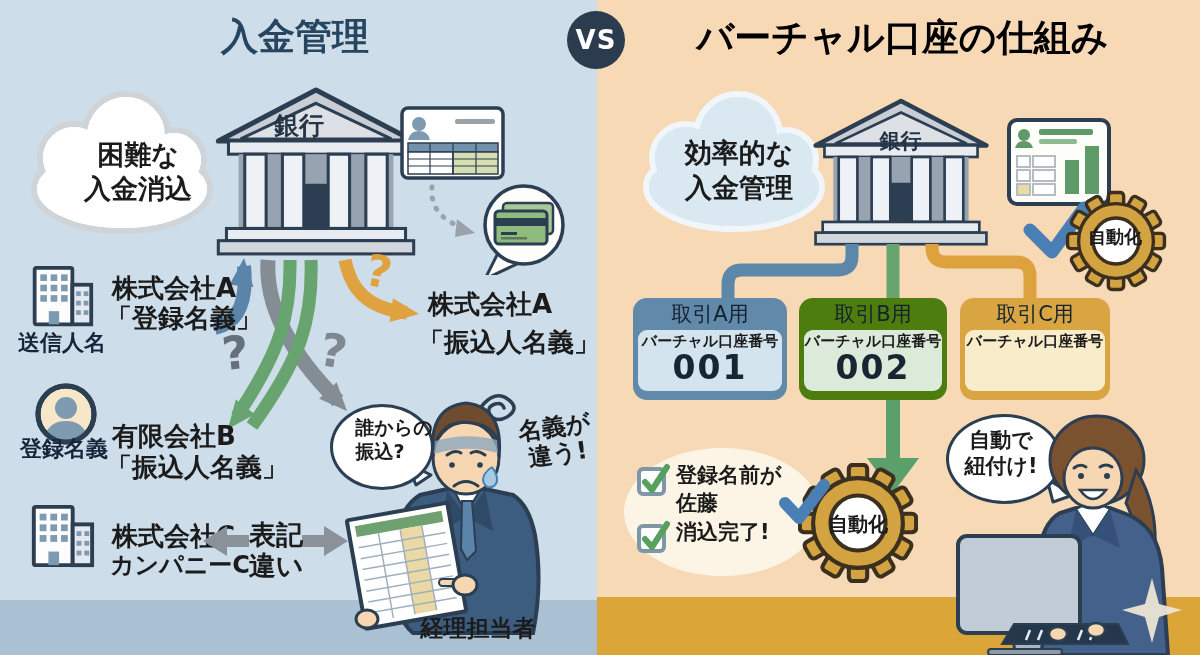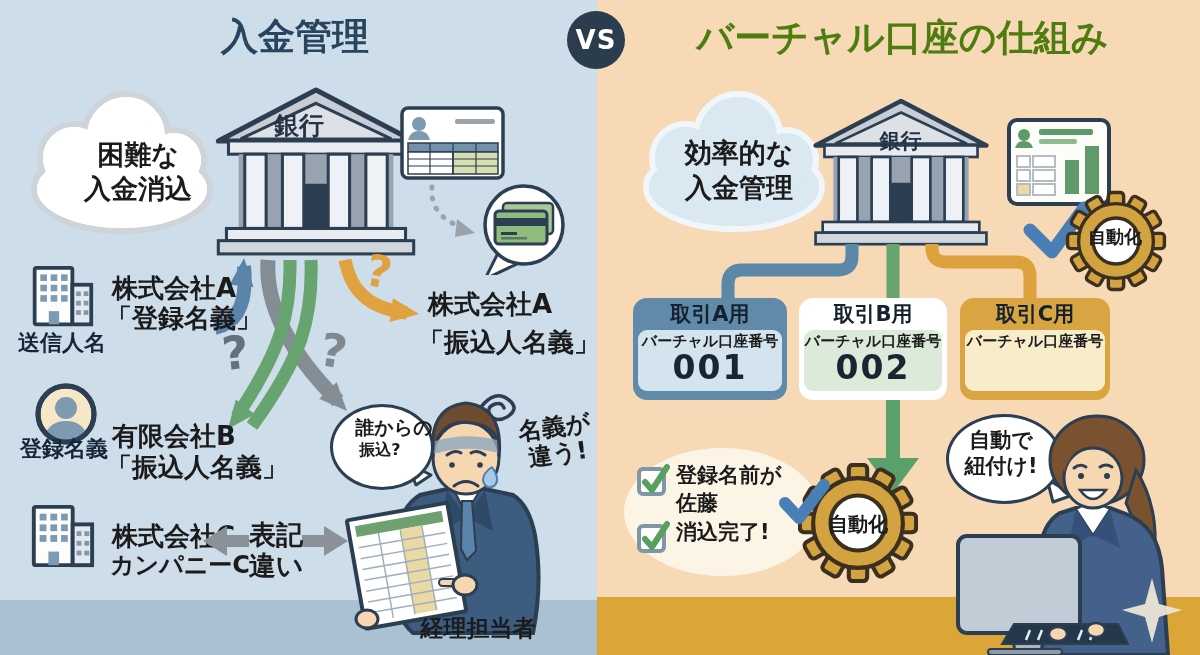--- a/index.html
+++ b/index.html
@@ -12,21 +12,21 @@
   #panel-left{left:0;width:597px;background:#cddde9;}
   #panel-right{left:597px;width:603px;background:#f8d9b6;}
   .ground-left{position:absolute;left:0;right:0;top:600px;height:55px;background:#a9c1d3;}
   .ground-right{position:absolute;left:0;right:0;top:597px;height:58px;background:#dba537;}
   #vs-badge{position:absolute;left:567px;top:11px;width:58px;height:58px;border-radius:50%;
             background:#2b3c4f;color:#fff;font-weight:bold;font-size:26px;display:flex;
             align-items:center;justify-content:center;letter-spacing:1px;}
   .title{font-weight:800;font-size:37px;color:#27455f;}
   .bubble{background:#fff;border:3.5px solid #2c3e52;border-radius:50%;}
   .vcard{border-radius:14px;padding:0;box-sizing:border-box;}
-  .vcard .hdr{height:32px;line-height:32px;text-align:center;font-weight:700;font-size:21px;color:#14222f;}
+  .vcard .hdr{height:32px;line-height:32px;text-align:center;font-weight:400;font-size:21px;color:#14222f;}
   .vcard .bd{margin:0 5px 5px 5px;border-radius:9px;text-align:center;padding-top:2px;height:61px;box-sizing:border-box;}
   .vcard .sub{font-size:15px;font-weight:800;color:#1b1b1b;line-height:1.2;}
   .vcard .num{font-size:33px;font-weight:800;color:#182634;line-height:1.1;letter-spacing:2px;}
   .qmark{font-weight:800;}
 </style>
 </head>
 <body>
 
 <div id="stage">
 
@@ -201,21 +201,21 @@
   <div class="abs txt ctr" style="left:245px;top:551px;width:62px;font-size:27px;">違い</div>
 
   <div class="abs txt" style="left:428px;top:290px;font-size:26px;">株式会社A</div>
   <div class="abs txt" style="left:418px;top:328px;font-size:26px;">「振込人名義」</div>
 
   <svg class="abs" style="left:404px;top:460px;" width="30" height="28" viewBox="0 0 30 28">
     <path d="M3,3 L27,15 L12,25 Z" fill="#fff" stroke="#2c3e52" stroke-width="3" stroke-linejoin="round"></path>
   </svg>
   <div class="abs bubble" style="left:330px;top:404px;width:98px;height:80px;"></div>
   <div class="abs txt ctr" style="left:334px;top:417px;width:92px;font-size:19px;margin-left:14px;">誰からの</div>
-  <div class="abs txt ctr" style="left:334px;top:441px;width:92px;font-size:16px;">振込?</div>
+  <div class="abs txt ctr" style="left:334px;top:441px;width:92px;font-size:19px;">振込?</div>
 
   <svg class="abs" style="left:335px;top:383px;" width="265" height="262" viewBox="0 0 265 262">
     <path d="M146,24 q14,-18 28,-7 q11,9 -2,17 q-11,6 -17,-2 q-4,-8 5,-11 q7,-2 9,4" fill="none" stroke="#2c3e52" stroke-width="3.5" stroke-linecap="round"></path>
     <path d="M85,112 Q68,122 60,152 L58,192 Q56,230 78,250 L198,250 Q208,200 200,152 Q194,122 178,112 L150,106 L112,106 Z" fill="#3c5c80" stroke="#2c3e52" stroke-width="4"></path>
     <path d="M112,107 L131,134 L106,148 Z" fill="#2f4a66"></path>
     <path d="M150,107 L131,134 L158,148 Z" fill="#2f4a66"></path>
     <path d="M119,107 L131,131 L145,107 Z" fill="#fff" stroke="#2c3e52" stroke-width="2"></path>
     <path d="M127,118 L137,118 L141,168 L132,177 L126,166 Z" fill="#5b84ab" stroke="#2c3e52" stroke-width="2"></path>
     <ellipse cx="131" cy="75" rx="33" ry="36" fill="#f6d7b2" stroke="#2c3e52" stroke-width="3"></ellipse>
     <path d="M98,74 Q93,24 131,20 Q169,24 164,74 Q166,48 146,42 Q118,34 106,50 Q99,58 98,74 Z" fill="#6f4b30" stroke="#2c3e52" stroke-width="3"></path>
@@ -239,21 +239,21 @@
   <div class="abs ctr" style="left:514px;top:414px;width:84px;transform:rotate(-8deg);">
     <div class="txt" style="font-size:24px;">名義が</div>
     <div class="txt" style="font-size:24px;">違う!</div>
   </div>
   <div class="abs txt ctr" style="left:398px;top:616px;width:160px;font-size:23px;">経理担当者</div>
 
   <div class="panel" id="panel-right">
     <div class="ground-right"></div>
   </div>
 
-  <div class="abs title ctr" style="left:655px;top:13px;width:495px;color:#4d7c0f;">バーチャル口座の仕組み</div>
+  <div class="abs title ctr" style="left:655px;top:13px;width:495px;color:#000000;">バーチャル口座の仕組み</div>
 
   <svg class="abs" style="left:632px;top:86px;" width="205" height="148" viewBox="0 0 205 148">
     <g stroke="#f0f6f9" stroke-width="6" fill="#d9e8f1">
       <ellipse cx="102" cy="101" rx="88" ry="42"></ellipse>
         <circle cx="54" cy="72" r="34"></circle>
       <circle cx="106" cy="50" r="42"></circle>
         <circle cx="154" cy="74" r="30"></circle>
     </g>
     <g fill="#d9e8f1">
       <ellipse cx="102" cy="101" rx="85" ry="39"></ellipse>
@@ -300,21 +300,21 @@
     <path d="M312 2 L312 6 Q312 20 326 20 L396 20 Q410 20 410 34 L410 62" stroke="#dda23e" stroke-width="13" fill="none"></path>
   </svg>
 
   <div class="abs vcard" style="left:633px;top:298px;width:154px;height:102px;background:#6089aa;">
     <div class="hdr">取引A用</div>
     <div class="bd" style="background:#d3e4ef;">
       <div class="sub">バーチャル口座番号</div>
       <div class="num">001</div>
     </div>
   </div>
-  <div class="abs vcard" style="left:799px;top:298px;width:148px;height:102px;background:#ffffff;">
+  <div class="abs vcard" style="left:799px;top:298px;width:148px;height:102px;background:#4d7c0f;">
     <div class="hdr">取引B用</div>
     <div class="bd" style="background:#dcebd9;">
       <div class="sub">バーチャル口座番号</div>
       <div class="num">002</div>
     </div>
   </div>
   <div class="abs vcard" style="left:960px;top:298px;width:150px;height:102px;background:#d8a542;">
     <div class="hdr">取引C用</div>
     <div class="bd" style="background:#f8ecca;">
       <div class="sub">バーチャル口座番号</div>

